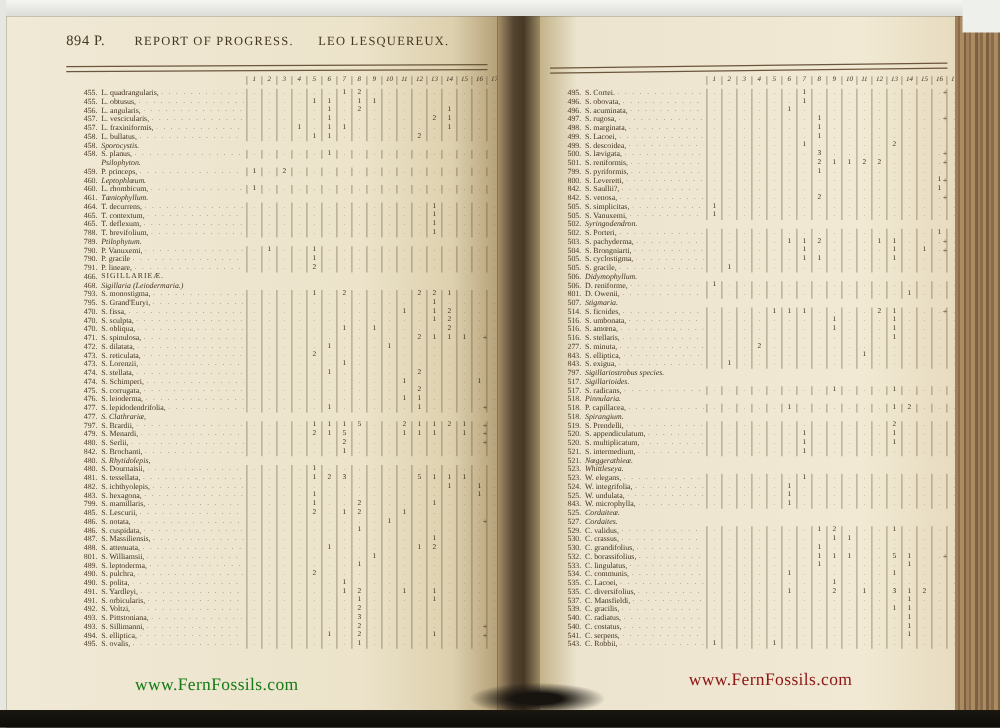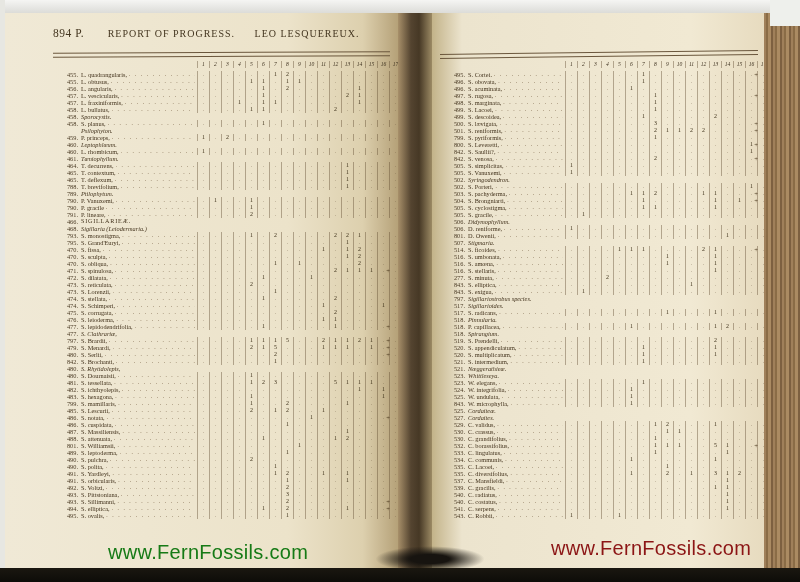--- a/index.html
+++ b/index.html
@@ -34,21 +34,21 @@
   .name.fam{letter-spacing:.8px;font-size:6.1px;}
   .leader{flex:1;overflow:hidden;color:#7a6548;font-size:5.5px;letter-spacing:1.6px;margin:0 2px;}
   .spacer{flex:1;}
   .grid{flex:none;display:flex;width:187px;}
   .cell{flex:none;width:11px;height:100%;border-left:1px solid rgba(92,72,46,.42);
         text-align:center;font-size:5.6px;color:rgba(96,78,52,.55);overflow:hidden;}
   .cell:last-child{border-right:1px solid rgba(92,72,46,.42);}
   .cell.mark{color:#3a2d16;font-size:5.9px;}
   .colhead .cell{border-left:1px solid rgba(92,72,46,.42);color:#3f3220;}
   .plus{flex:none;width:8px;text-align:center;font-size:6.5px;color:#4e3d22;}
-  .wm{position:absolute;font-size:20px;letter-spacing:.3px;font-family:Liberation Sans, sans-serif;}
+  .wm{position:absolute;font-size:14px;letter-spacing:.3px;font-family:Liberation Serif, serif;}
   .wm-left{left:108px;top:541px;color:#167a16;}
   .wm-right{left:551px;top:537px;color:#8c1515;}
 </style>
 </head>
 <body>
 
 <div class="scan">
   <div class="band-top"></div>
   <div class="band-left"></div>
 

